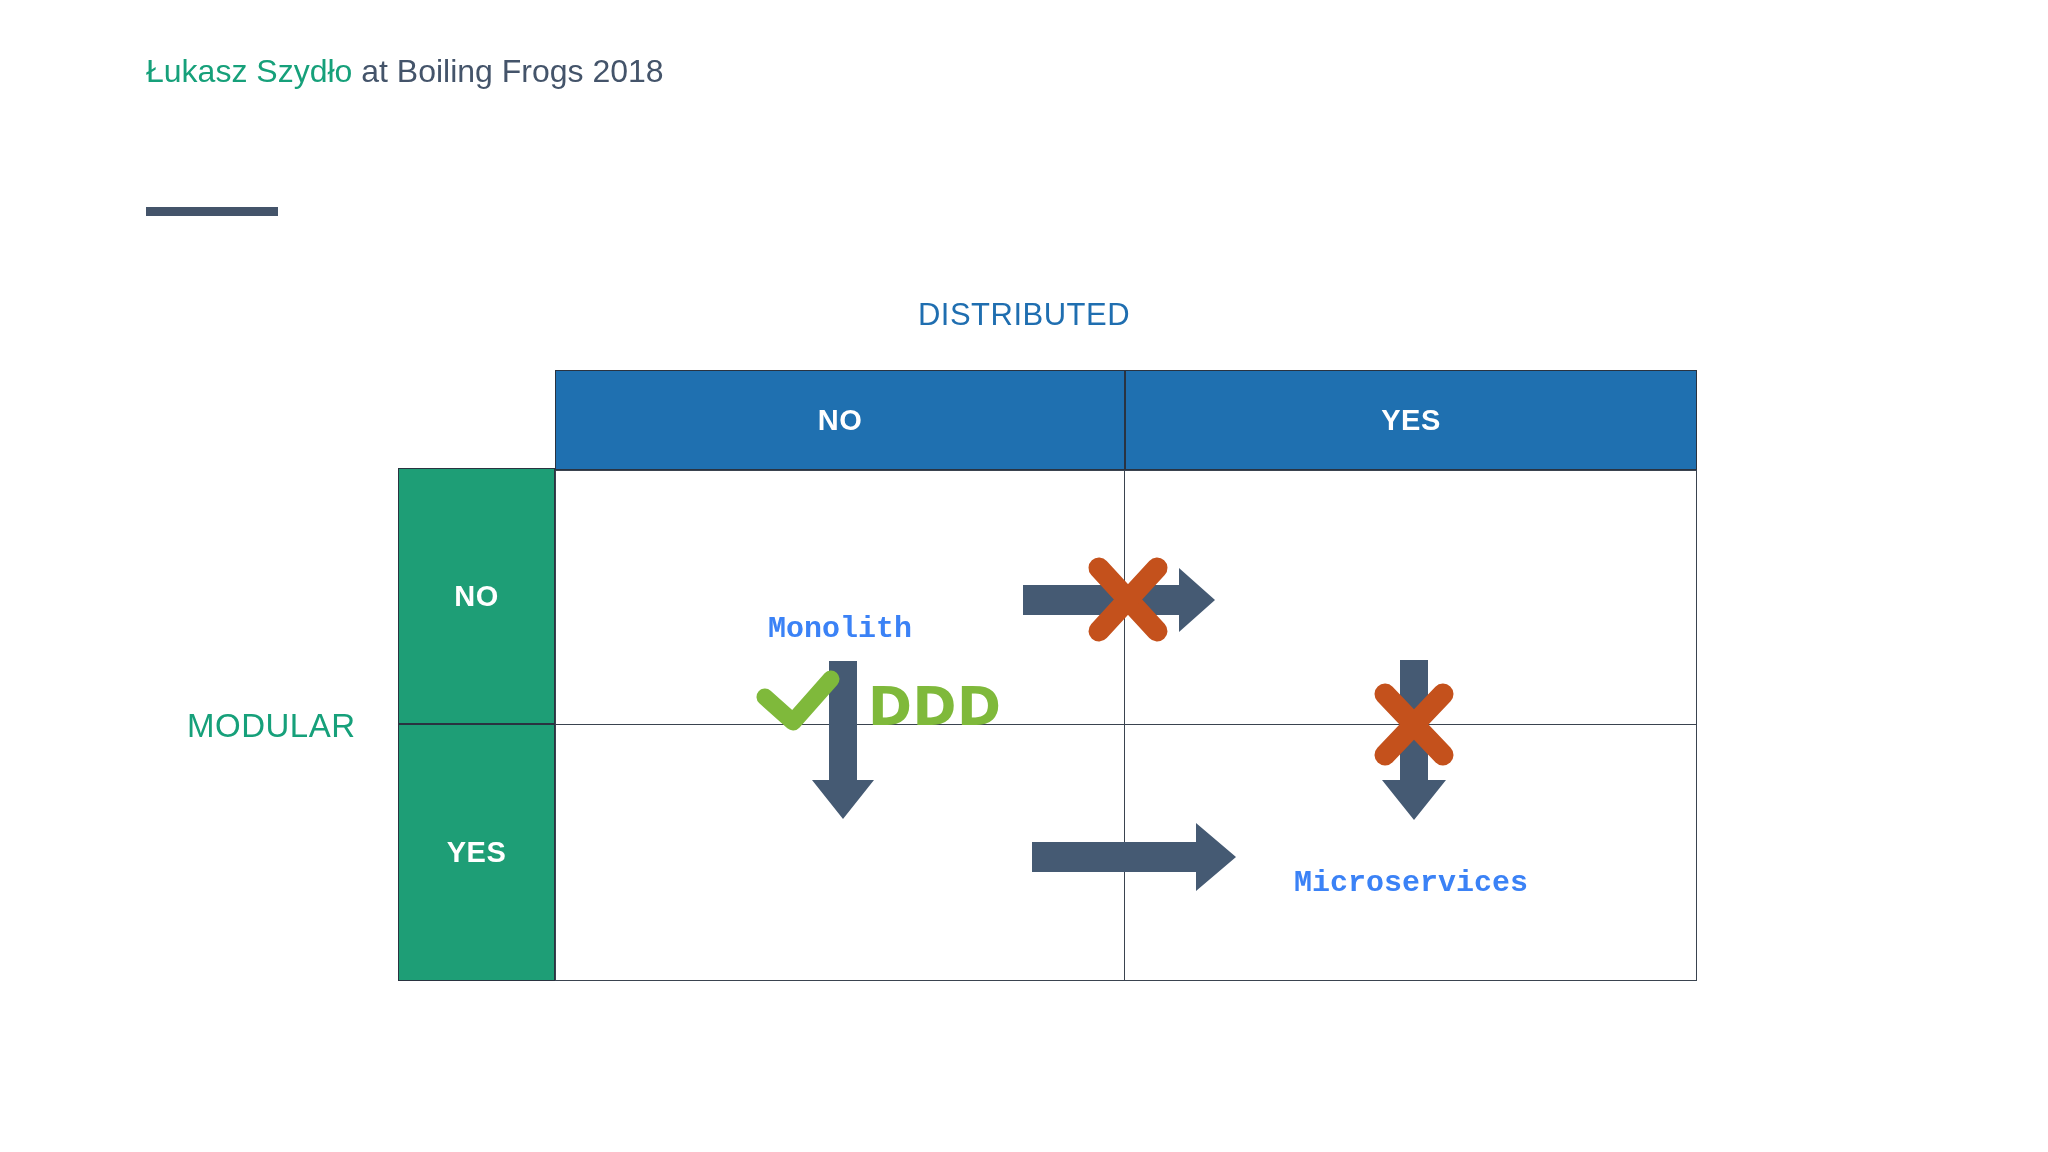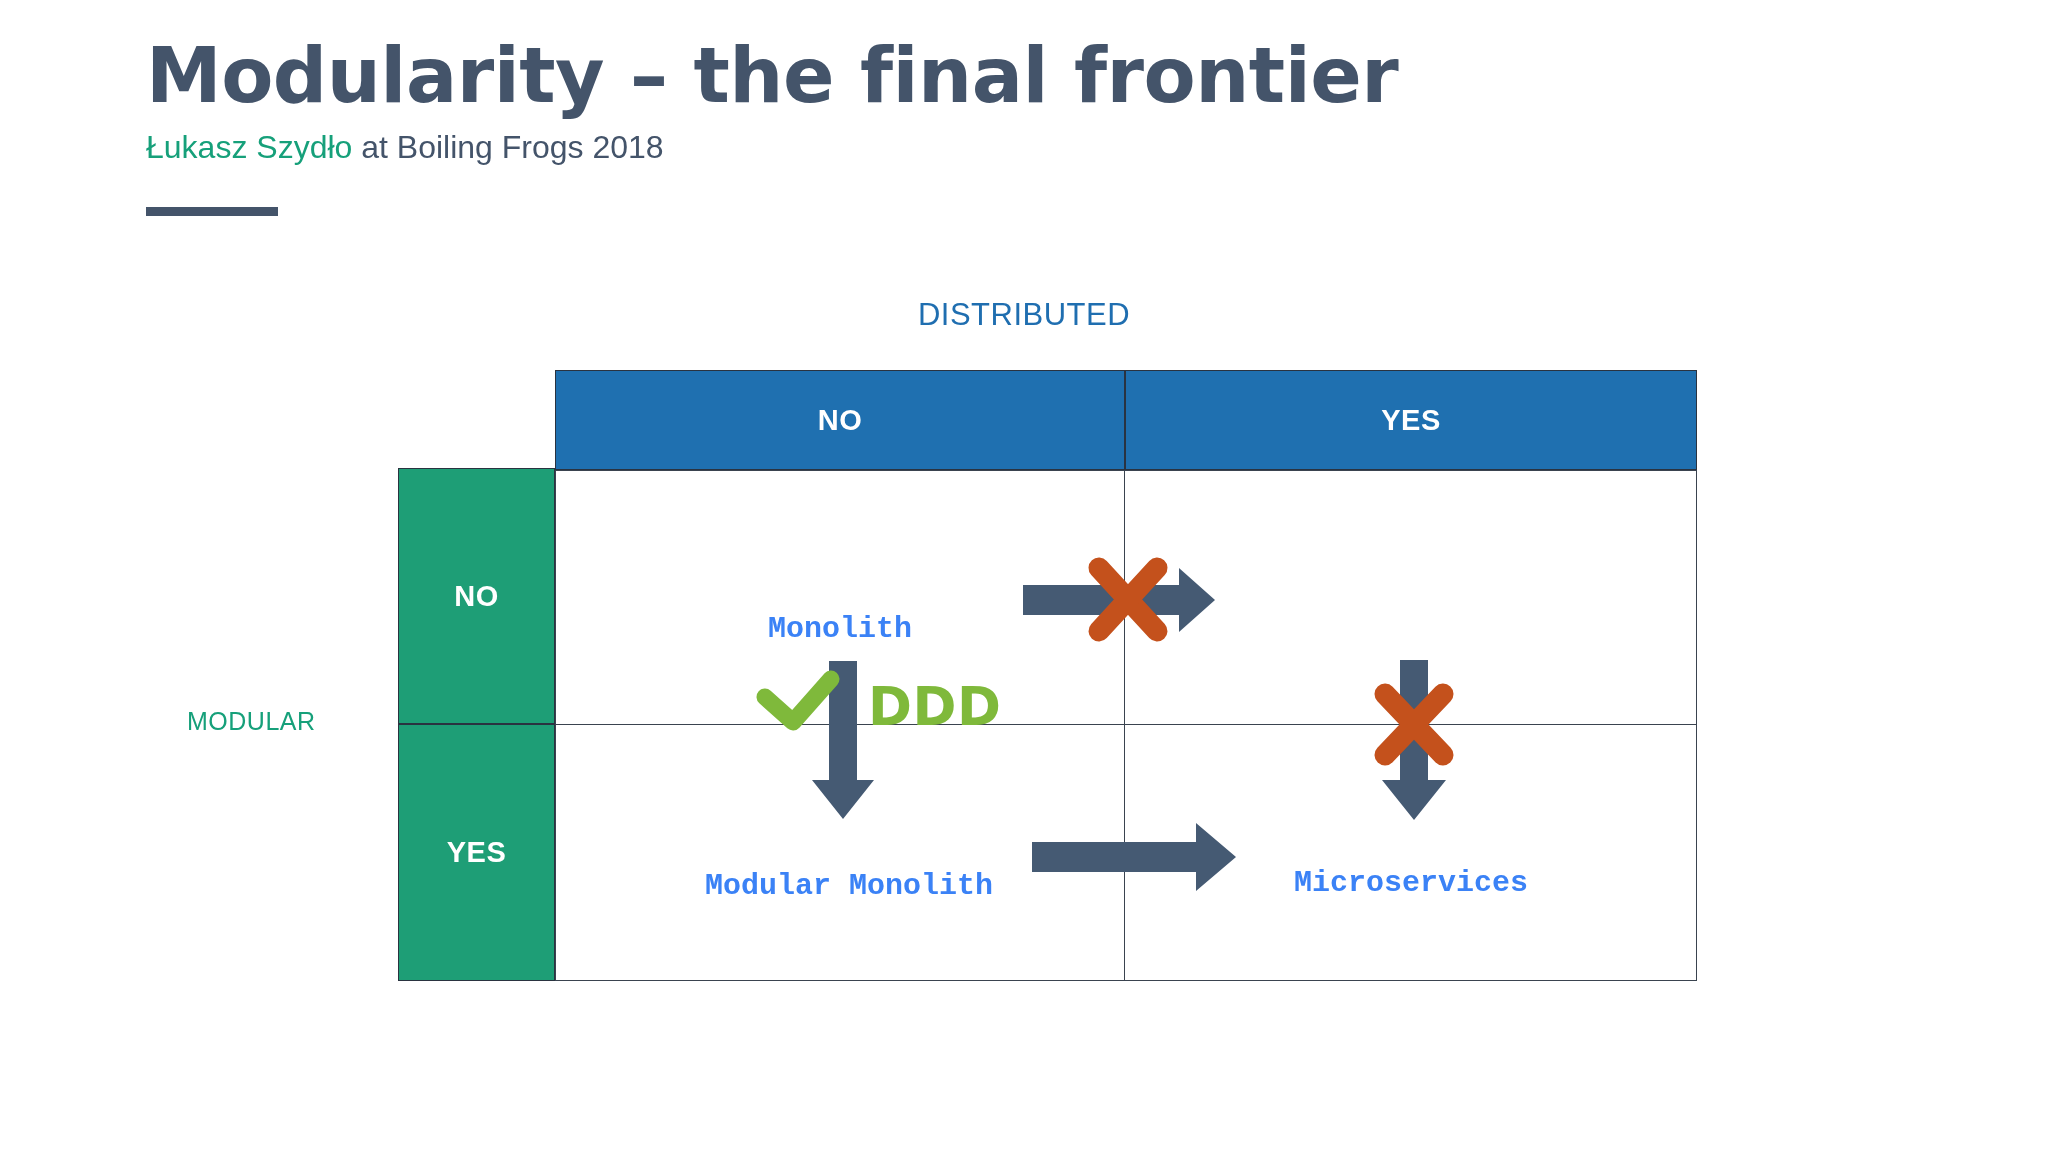--- a/index.html
+++ b/index.html
@@ -71,21 +71,21 @@
     transform: translateX(-50%);
     font-size: 31px;
     color: #1f6eb0;
     letter-spacing: 0.5px;
     white-space: nowrap;
   }
   #axis-modular {
     position: absolute;
     left: 187px;
     top: 707px;
-    font-size: 25px;
+    font-size: 33px;
     color: #16a07a;
     letter-spacing: 0.5px;
     white-space: nowrap;
   }
 
   
   .col-header {
     position: absolute;
     top: 370px;
     height: 100px;
@@ -185,42 +185,40 @@
     top: 0;
     width: 2048px;
     height: 1152px;
     pointer-events: none;
   }
 </style>
 </head>
 <body>
 
 <div id="slide-header">
-  <div id="page-title">Modularity – the final frontier</div>
   <div id="subtitle-line"><span id="subtitle-author">Łukasz Szydło</span><span id="subtitle-rest"> at Boiling Frogs 2018</span></div>
 </div>
 <div id="title-underline"></div>
 
 <div id="matrix">
 
   <div id="axis-distributed">DISTRIBUTED</div>
   <div id="axis-modular">MODULAR</div>
 
   <div id="table-body"></div>
   <div id="divider-horizontal"></div>
   <div id="divider-vertical"></div>
 
   <div class="col-header" id="col-header-no">NO</div>
   <div class="col-header" id="col-header-yes">YES</div>
 
   <div class="row-header" id="row-header-no">NO</div>
   <div class="row-header" id="row-header-yes">YES</div>
 
   <div class="cell-label" id="cell-monolith">Monolith</div>
-  <div class="cell-label" id="cell-modular-monolith">Modular Monolith</div>
   <div class="cell-label" id="cell-microservices">Microservices</div>
 
   <div id="ddd-label">DDD</div>
 
   <svg id="glyph-layer" viewBox="0 0 2048 1152">
 
     <g>
       <path d="M 1023 585 L 1179 585 L 1179 568 L 1215 600 L 1179 632 L 1179 615 L 1023 615 Z" fill="#455a73"></path>
     </g>
 

